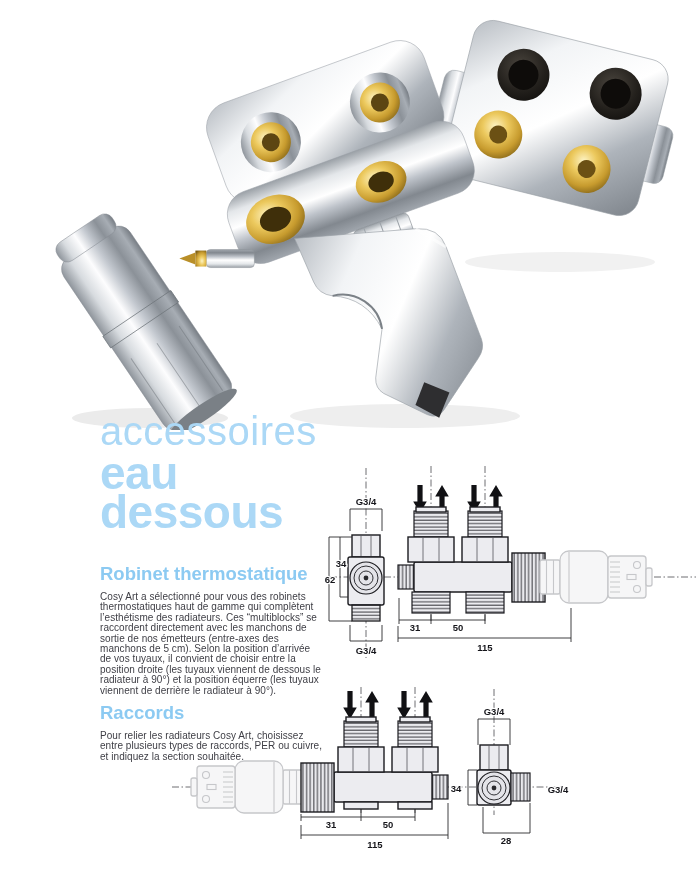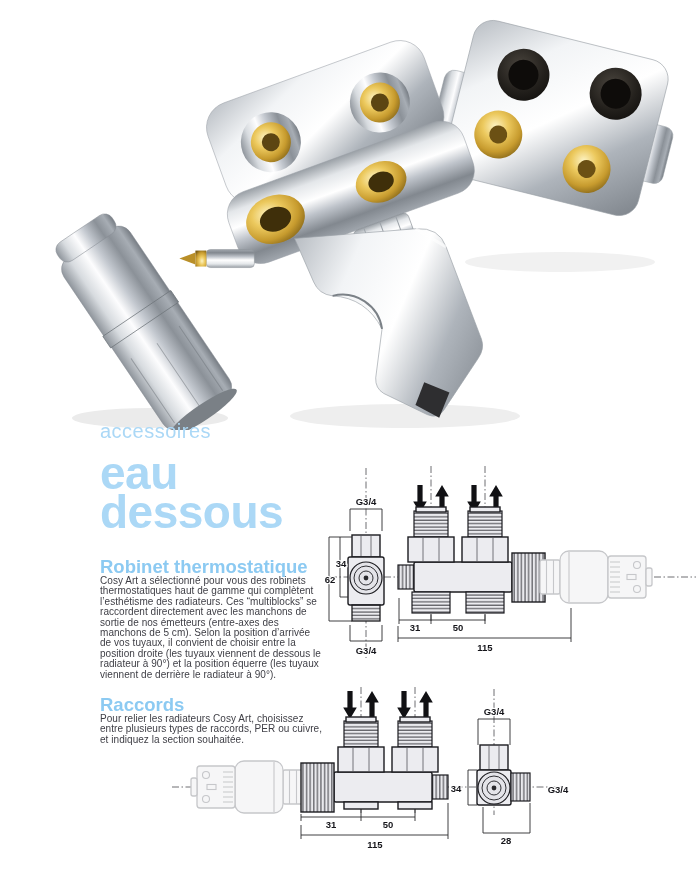--- a/index.html
+++ b/index.html
@@ -2,25 +2,25 @@
 <html><head>
 <meta charset="utf-8">
 <style>
   html,body { margin:0; padding:0; }
   body {
     width:700px; height:869px; background:#ffffff; position:relative; overflow:hidden;
     font-family:"Liberation Sans", sans-serif;
   }
   .photo { position:absolute; left:0; top:0; width:700px; height:430px; }
   .leftcol { position:absolute; left:100px; top:416px; width:223px; }
-  .kicker { color:#abd8f6; font-size:20px; line-height:30px; letter-spacing:.5px; font-weight:400; }
+  .kicker { color:#abd8f6; font-size:40px; line-height:30px; letter-spacing:.5px; font-weight:400; }
   .hero { color:#abd8f6; font-weight:bold; font-size:46px; line-height:39px; letter-spacing:-.5px; margin-top:8px; }
-  .subhead { color:#8ccaf2; font-weight:bold; font-size:18.5px; line-height:19px; margin-top:25px; }
-  .subhead.second { margin-top:15px; }
-  .body-text { color:#3e3e45; font-size:10px; line-height:10.4px; letter-spacing:.05px; }
+  .subhead { color:#8ccaf2; font-weight:bold; font-size:18.5px; line-height:19px; margin-top:32px; }
+  .subhead.second { margin-top:7px; }
+  .body-text { color:#3e3e45; font-size:10px; line-height:10.4px; margin-top:9px; letter-spacing:.05px; }
   .dia { position:absolute; }
   .dia1 { left:325px; top:458px; }
   .dia2 { left:170px; top:685px; }
   .dim { font:bold 9.5px "Liberation Sans", sans-serif; fill:#15151a;
          paint-order:stroke; stroke:#ffffff; stroke-width:2.5px; text-anchor:middle; }
   .ln { stroke:#1c1c20; stroke-width:1.4; fill:#ececf0; }
   .tn { stroke:#1c1c20; stroke-width:.9; fill:none; }
   .fl { stroke:#55555c; stroke-width:.8; fill:none; }
   .dl { stroke:#2a2a2e; stroke-width:.9; fill:none; }
   .cl { stroke:#4a4a4f; stroke-width:.8; fill:none; stroke-dasharray:7 2.5 1.5 2.5; }

